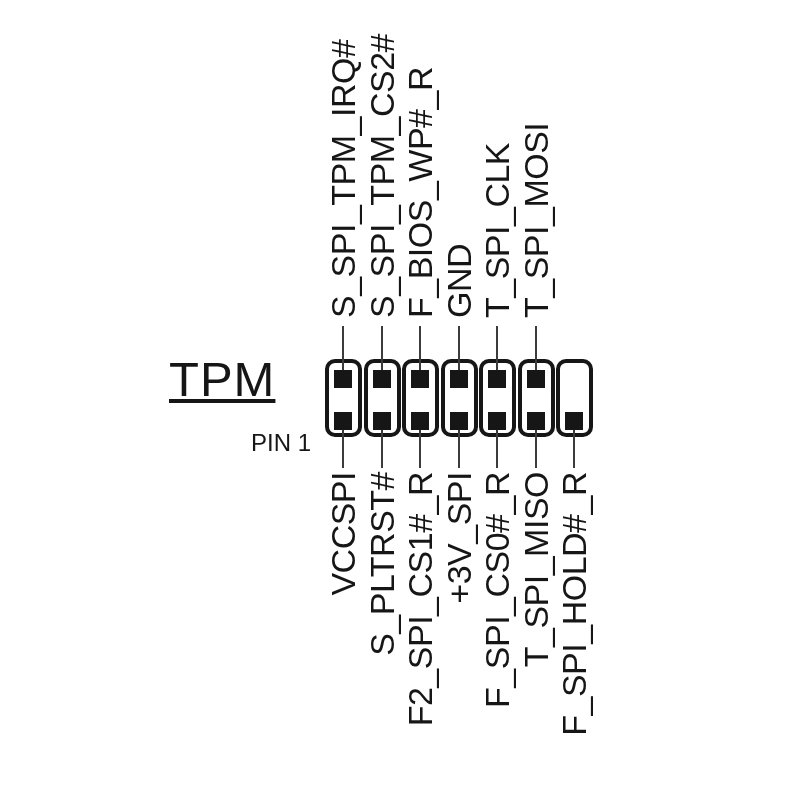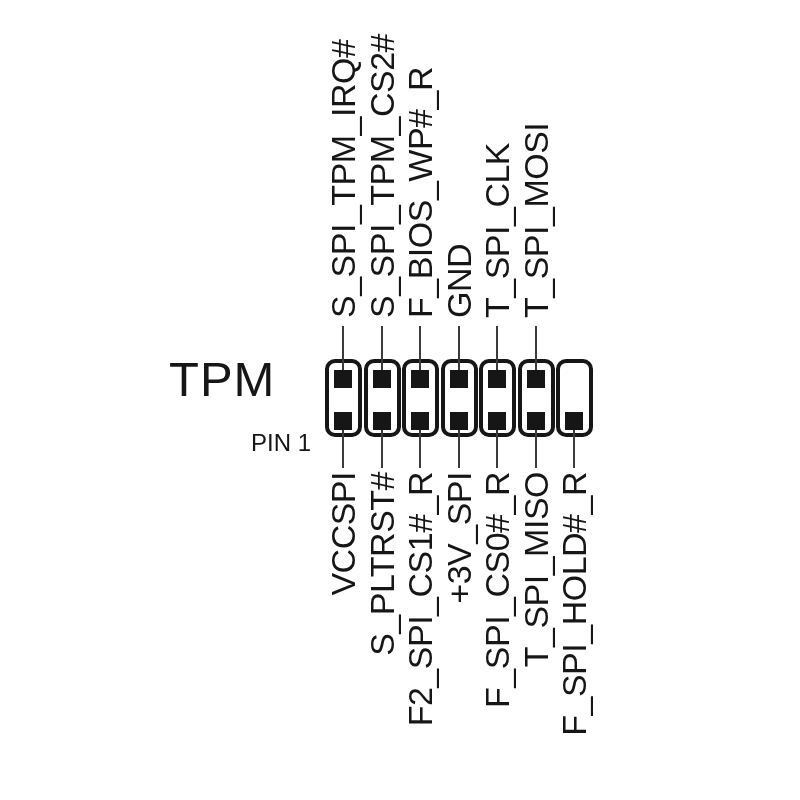--- a/index.html
+++ b/index.html
@@ -2,21 +2,21 @@
 <html><head>
 <meta charset="utf-8">
 <style>
   html,body{margin:0;padding:0;background:#fff;}
   .diagram{
     position:relative;width:800px;height:800px;background:var(--bg,#fff);
     font-family:"Liberation Sans",sans-serif;color:var(--ink,#161616);overflow:hidden;
   }
   .title{
     position:absolute;left:169px;top:355px;font-size:49px;line-height:1;
-    letter-spacing:1px;white-space:nowrap;
+    letter-spacing:1px;white-space:nowrap;text-decoration:underline;
   }
   .pin1{
     position:absolute;left:251px;top:431px;font-size:24px;line-height:1;white-space:nowrap;
   }
   .cell{
     position:absolute;width:37px;height:78px;box-sizing:border-box;
     border:4px solid var(--ink,#161616);border-radius:10px;background:transparent;
   }
   .pin{
     position:absolute;width:18px;height:18px;background:var(--ink,#161616);

